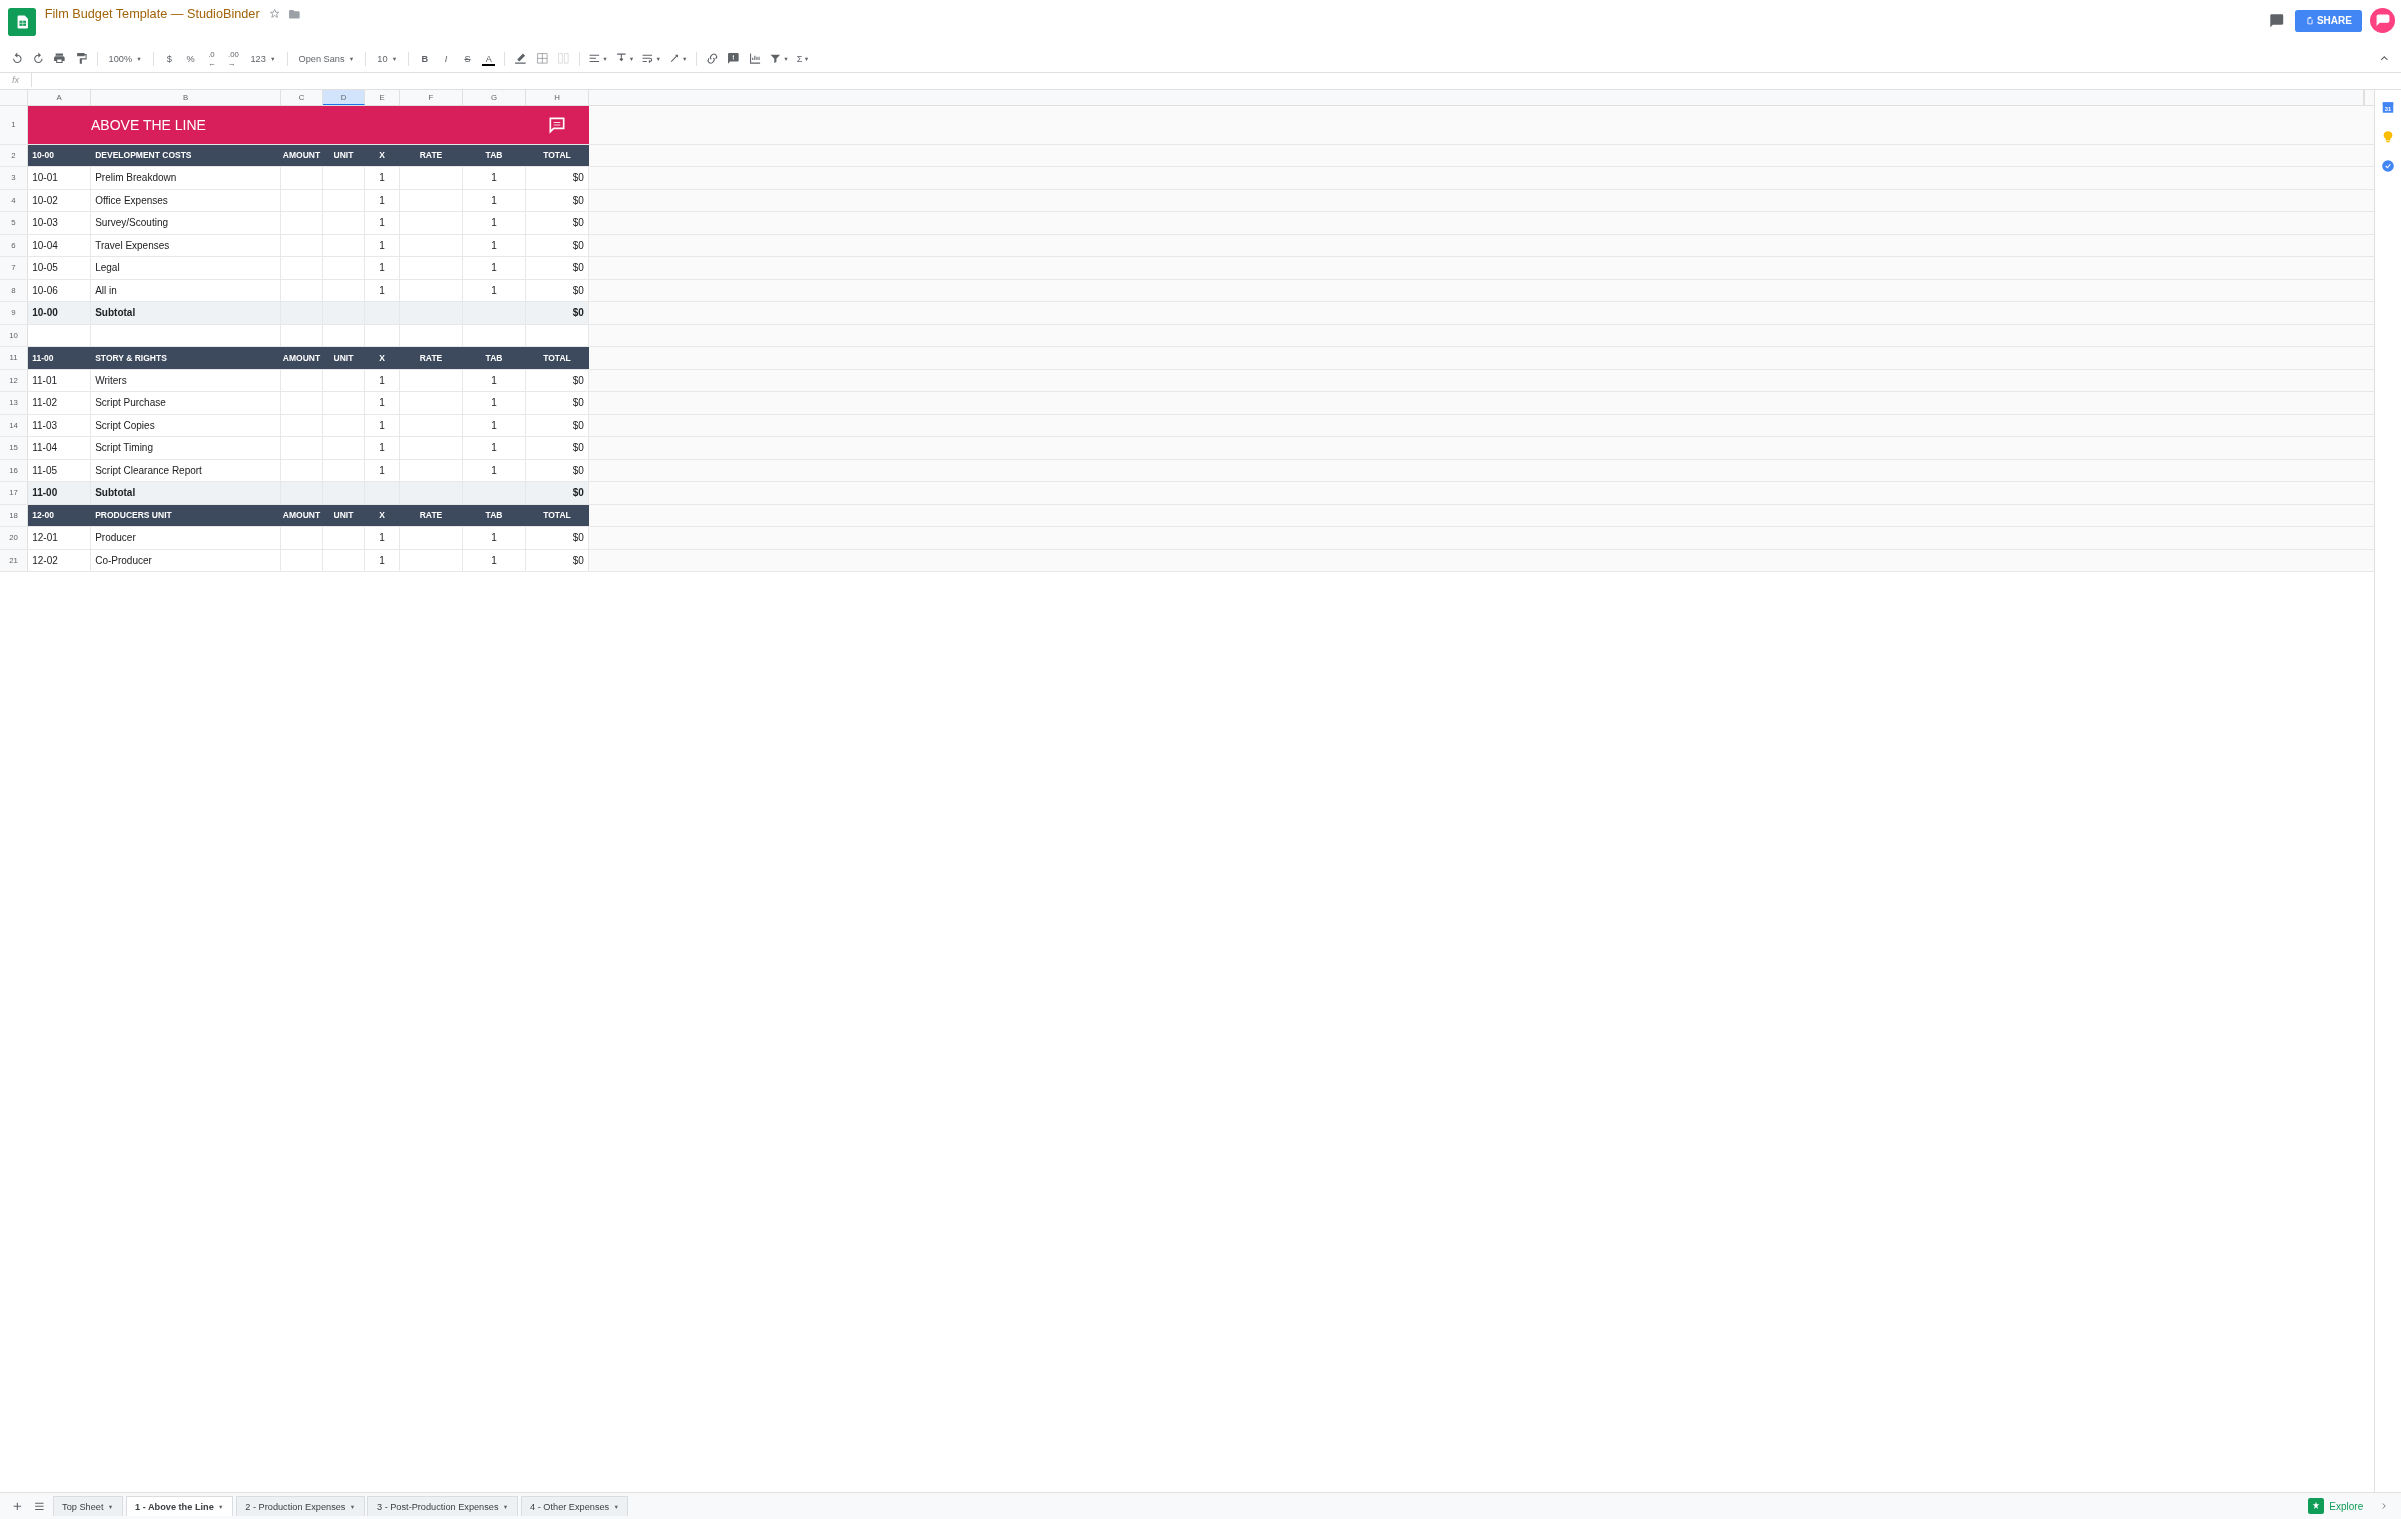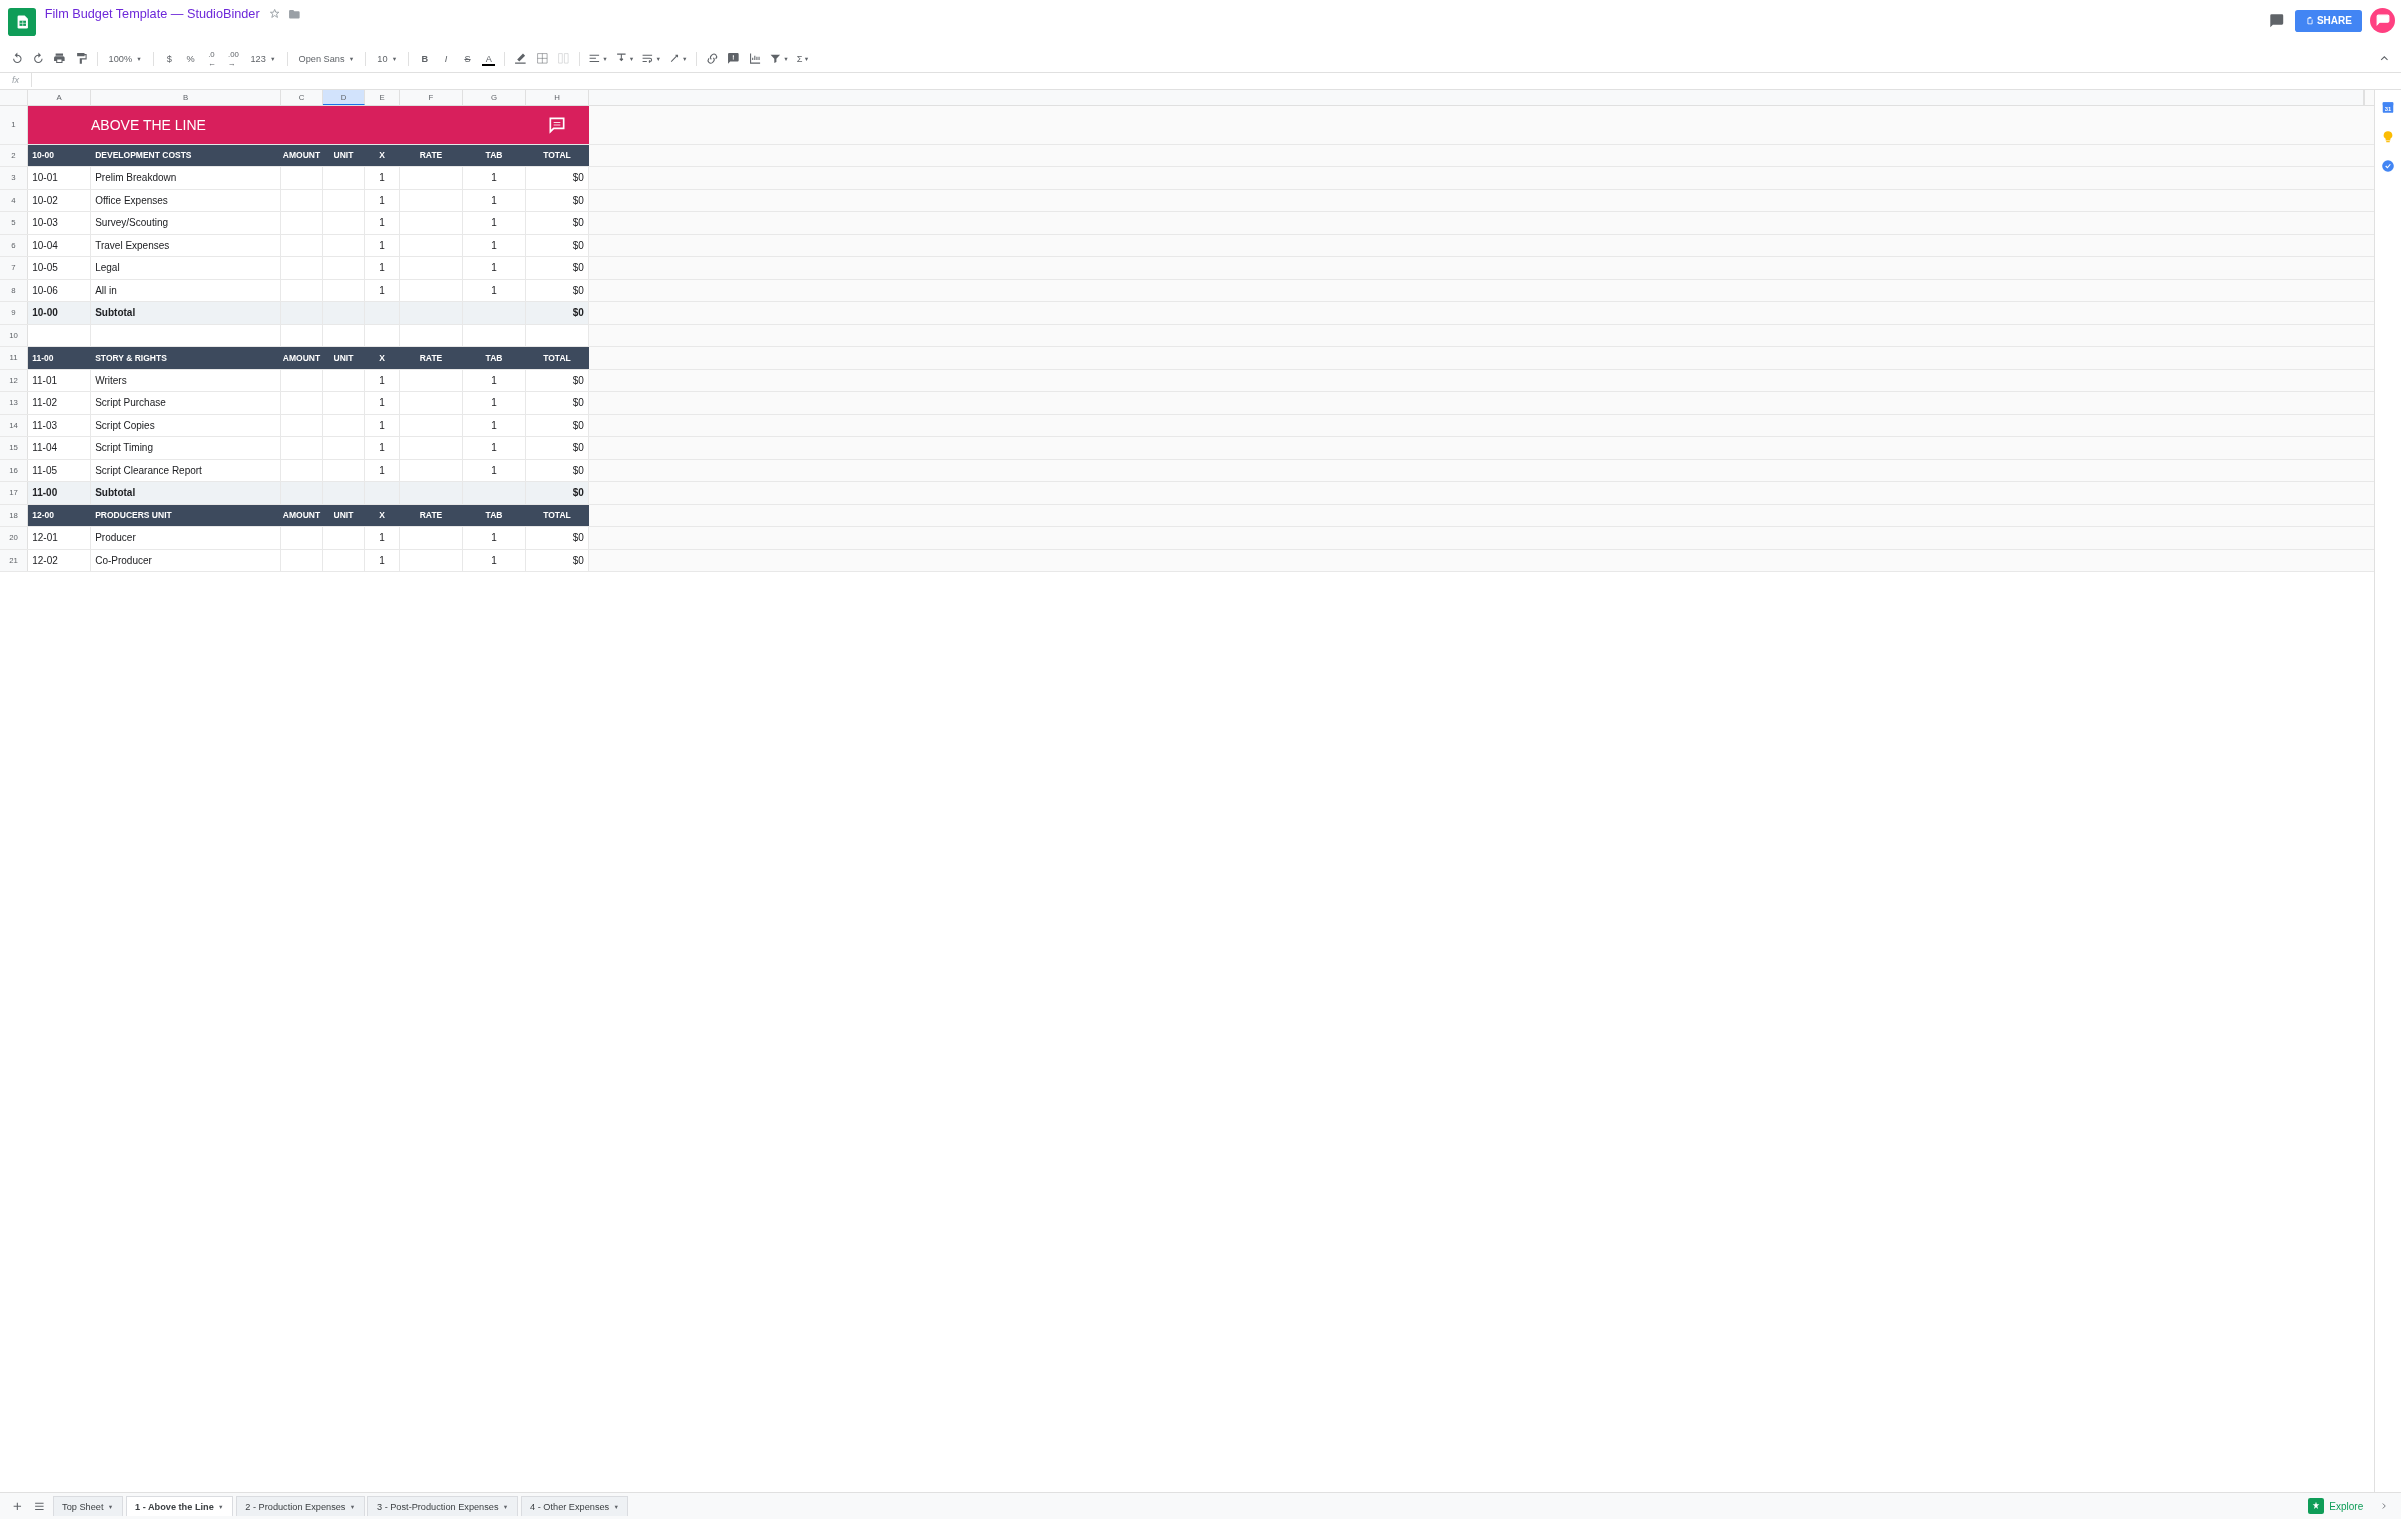--- a/index.html
+++ b/index.html
@@ -6,21 +6,21 @@
 body { font-family: Arial, sans-serif; font-size: 9.2px; color: #3c4043; background: #fff; overflow: hidden; }
 
 .app { display: flex; flex-direction: column; height: 100vh; }
 
 
 .titlebar { display: flex; align-items: flex-start; padding: 5.6px 5.6px 0 5.6px; height: 45px; }
 .logo { width: 28px; height: 28px; background: #0f9d58; border-radius: 2.8px; display:flex; align-items:center; justify-content:center; margin: 2.8px 5.6px 0 2.8px; flex-shrink:0; }
 .logo svg { width: 15.5px; height: 20px; }
 .title-area { flex: 1; }
 .doc-row { display:flex; align-items:center; gap:7px; height: 17px; }
-.doc-title { font-size: 12.7px; color:#6d28d9; padding:1.4px 2.8px; }
+.doc-title { font-size: 12.7px; color:#a16207; padding:1.4px 2.8px; }
 .star-icon, .folder-icon { color:#9aa0a6; cursor:pointer; }
 .menubar { display:flex; gap:1.4px; margin-top:1.4px; }
 .menu-item { padding: 2.8px 5.6px; cursor:pointer; color:#202124; font-size: 10px; }
 .saved { color:#5f6368; text-decoration: underline; font-size:10px; margin-left:5.6px; }
 .titlebar-right { display:flex; align-items:center; gap:8.5px; margin-top:2.8px; }
 .comments-btn { width:20px; height:20px; color:#5f6368; display:flex; align-items:center; justify-content:center; cursor:pointer; }
 .share-btn { background:#4285f4; color:#fff; border:none; padding: 5.6px 10px; border-radius:2.8px; font-weight:600; font-size:10px; display:flex; align-items:center; gap:2px; cursor:pointer; }
 .avatar { width:25px; height:25px; border-radius:50%; background:#ff4081; display:flex; align-items:center; justify-content:center; color:#fff; }
 
 

